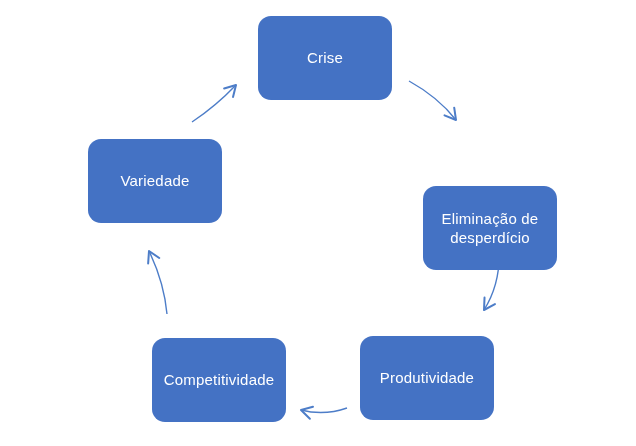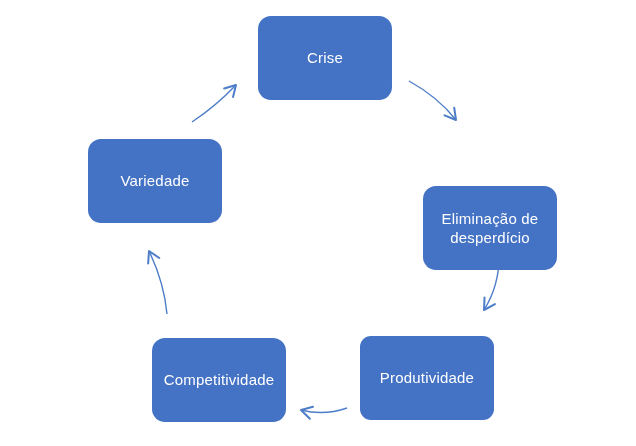--- a/index.html
+++ b/index.html
@@ -39,21 +39,21 @@
     color: #ffffff;
     font-size: 15px;
     line-height: 1.28;
     text-align: center;
     letter-spacing: 0.2px;
   }
   #node-crise           { left: 258px; top: 16px;  }
   #node-eliminacao      { left: 423px; top: 140px; margin-top: 46px; }
   #node-variedade       { left: 88px;  top: 139px; }
   #node-competitividade { left: 152px; top: 338px; }
-  #node-produtividade   { left: 360px; top: 336px; border-radius: 11px; }
+  #node-produtividade   { left: 360px; top: 336px; }
 </style>
 </head>
 <body>
 
 <div class="canvas">
 
   <svg class="arrows-layer" width="636" height="446" viewBox="0 0 636 446" xmlns="http://www.w3.org/2000/svg">
     <defs>
       <marker id="arrowhead" viewBox="0 0 10 10" refX="8.5" refY="5" markerWidth="11" markerHeight="11" orient="auto">
         <path d="M1.5,1 L8.5,5 L1.5,9" fill="none" stroke="#4d7dc8" stroke-width="1.3" stroke-linecap="round" stroke-linejoin="round"></path>

